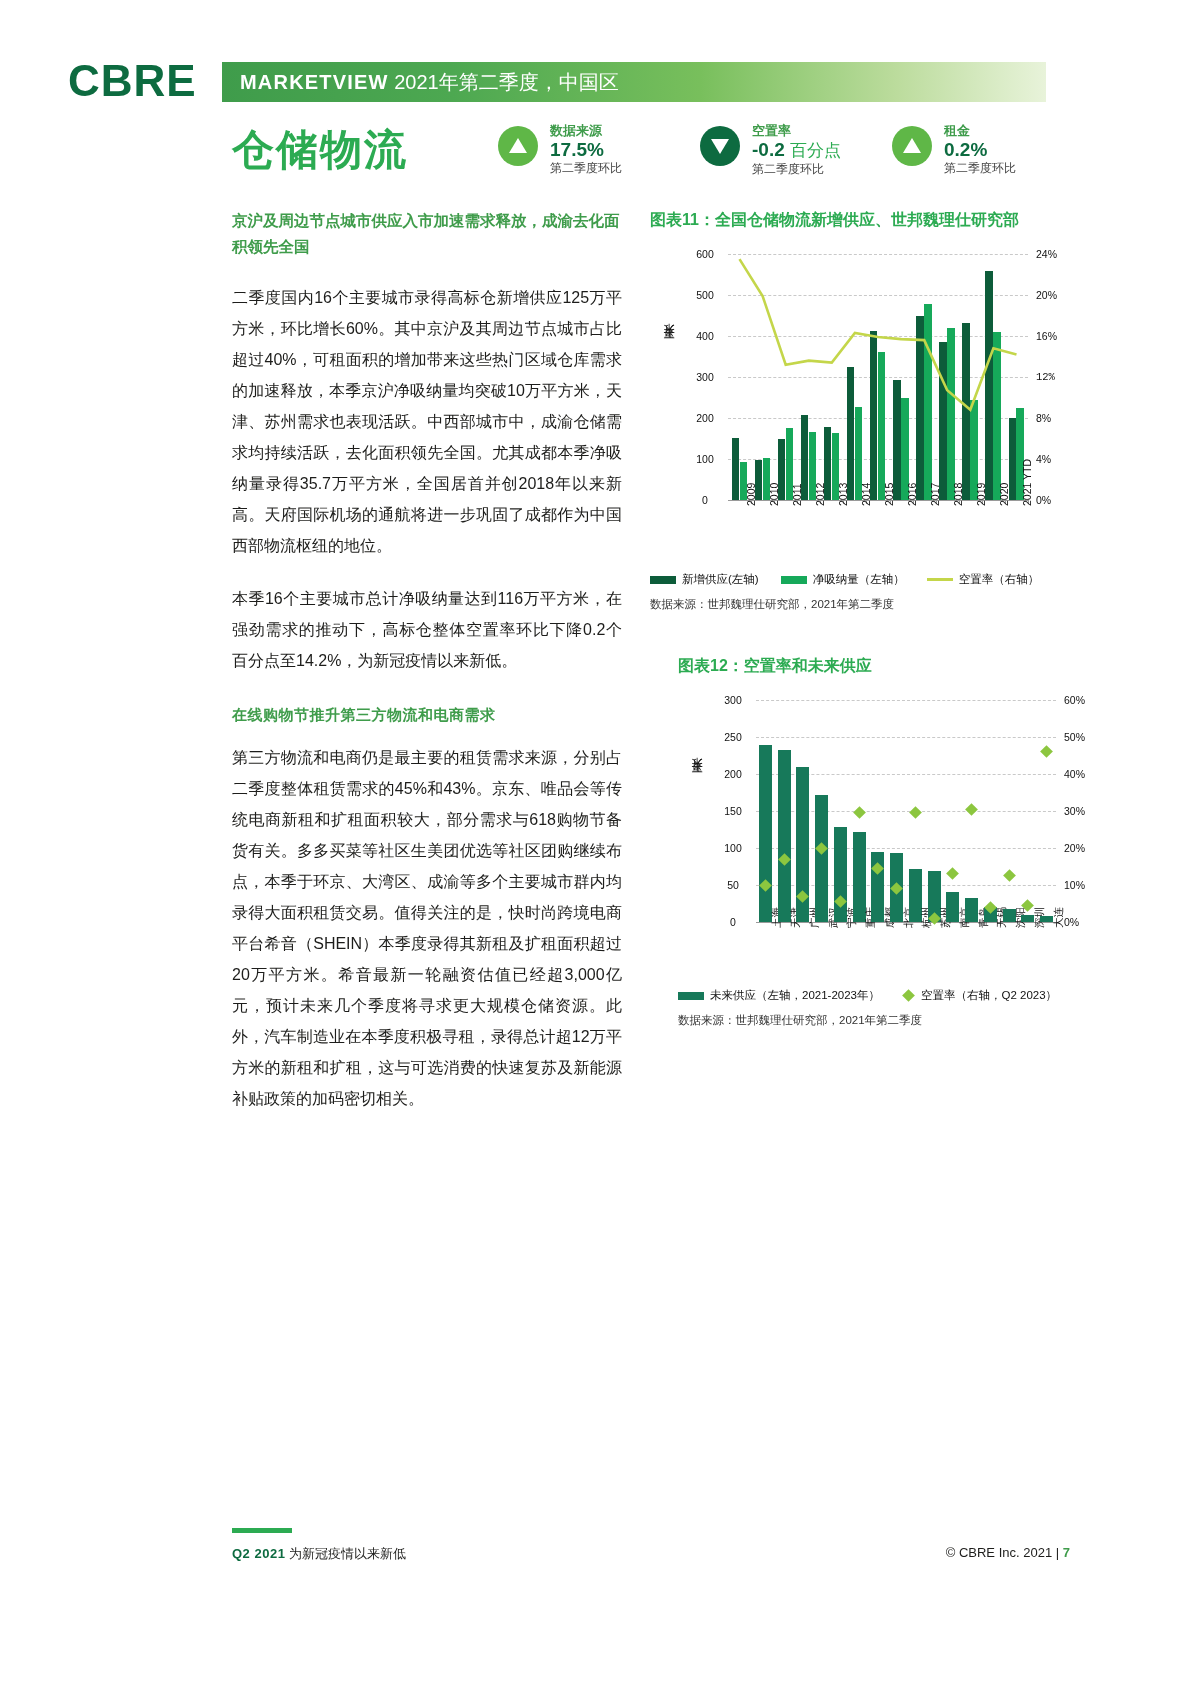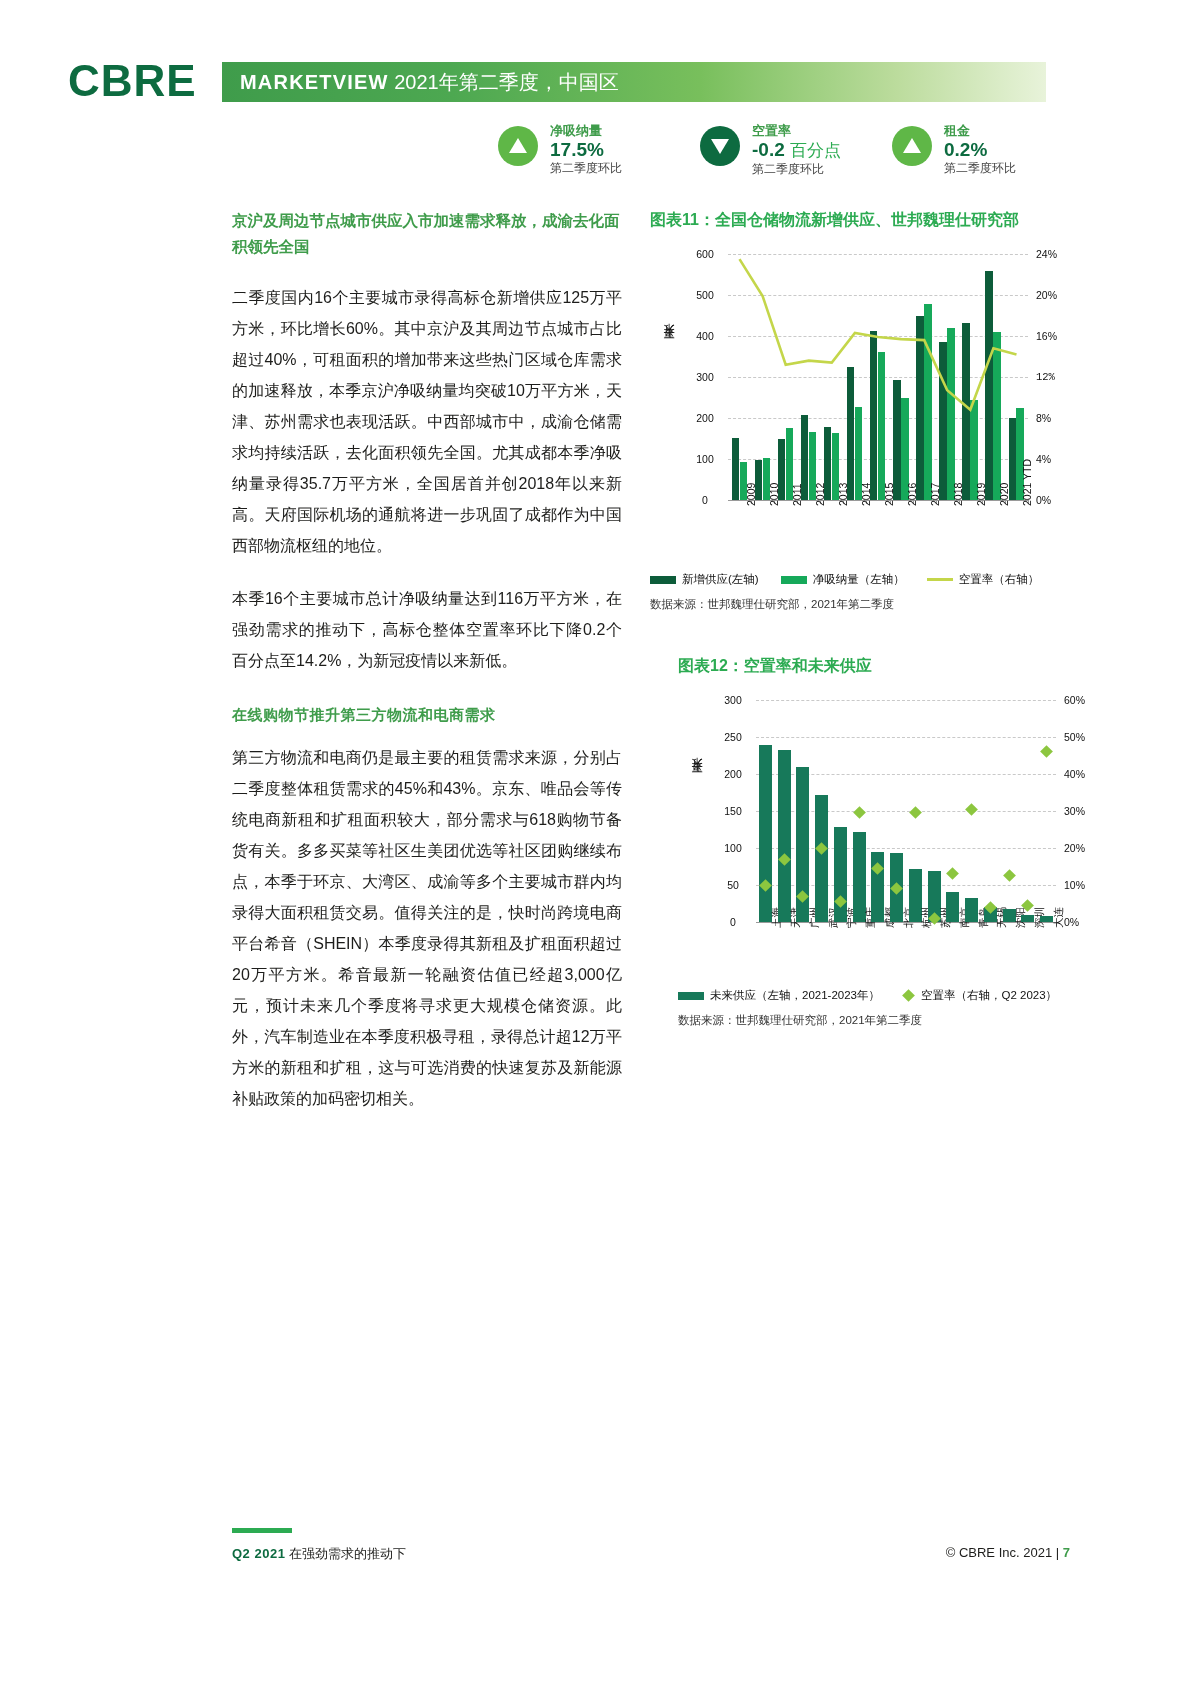--- a/index.html
+++ b/index.html
@@ -136,27 +136,28 @@
 <div class="page">
 
   <div class="cbre-logo">CBRE</div>
   <div class="hdr-bar">
     <div class="hdr-bar-txt">
       <b>MARKETVIEW</b>
       <span class="sub">2021年第二季度，中国区</span>
     </div>
   </div>
 
+  <div class="sec-title">仓储物流</div>
 
   <div class="kpi" id="kpi1">
     <div class="badge up">
         <i></i>
       </div>
     <div class="ktxt">
-      <div class="klabel">净吸纳量</div>
+      <div class="klabel">数据来源</div>
       <div class="kval">17.5%</div>
       <div class="knote">第二季度环比</div>
     </div>
   </div>
 
   <div class="kpi" id="kpi2">
     <div class="badge down">
         <i></i>
       </div>
     <div class="ktxt">
@@ -369,20 +370,20 @@
         </div>
       <div class="legend" id="legend12"><span class="item"><span class="swatch" style="background: rgb(23, 121, 90);"></span><span>未来供应（左轴，2021-2023年）</span></span><span class="item"><span class="dia" style="background: rgb(140, 198, 63);"></span><span>空置率（右轴，Q2 2023）</span></span></div>
       <div class="src-note">数据来源：世邦魏理仕研究部，2021年第二季度</div>
     </div>
 
   </div>
 
   <div class="footer-rule"></div>
   <div class="footer-left">
     <b>Q2 2021</b>
-    <span>在强劲需求的推动下</span>
+    <span>为新冠疫情以来新低</span>
   </div>
   <div class="footer-right">
     <span>© CBRE Inc. 2021  |</span>
     <span class="pg">7</span>
   </div>
 
 </div>
 
 </body></html>

